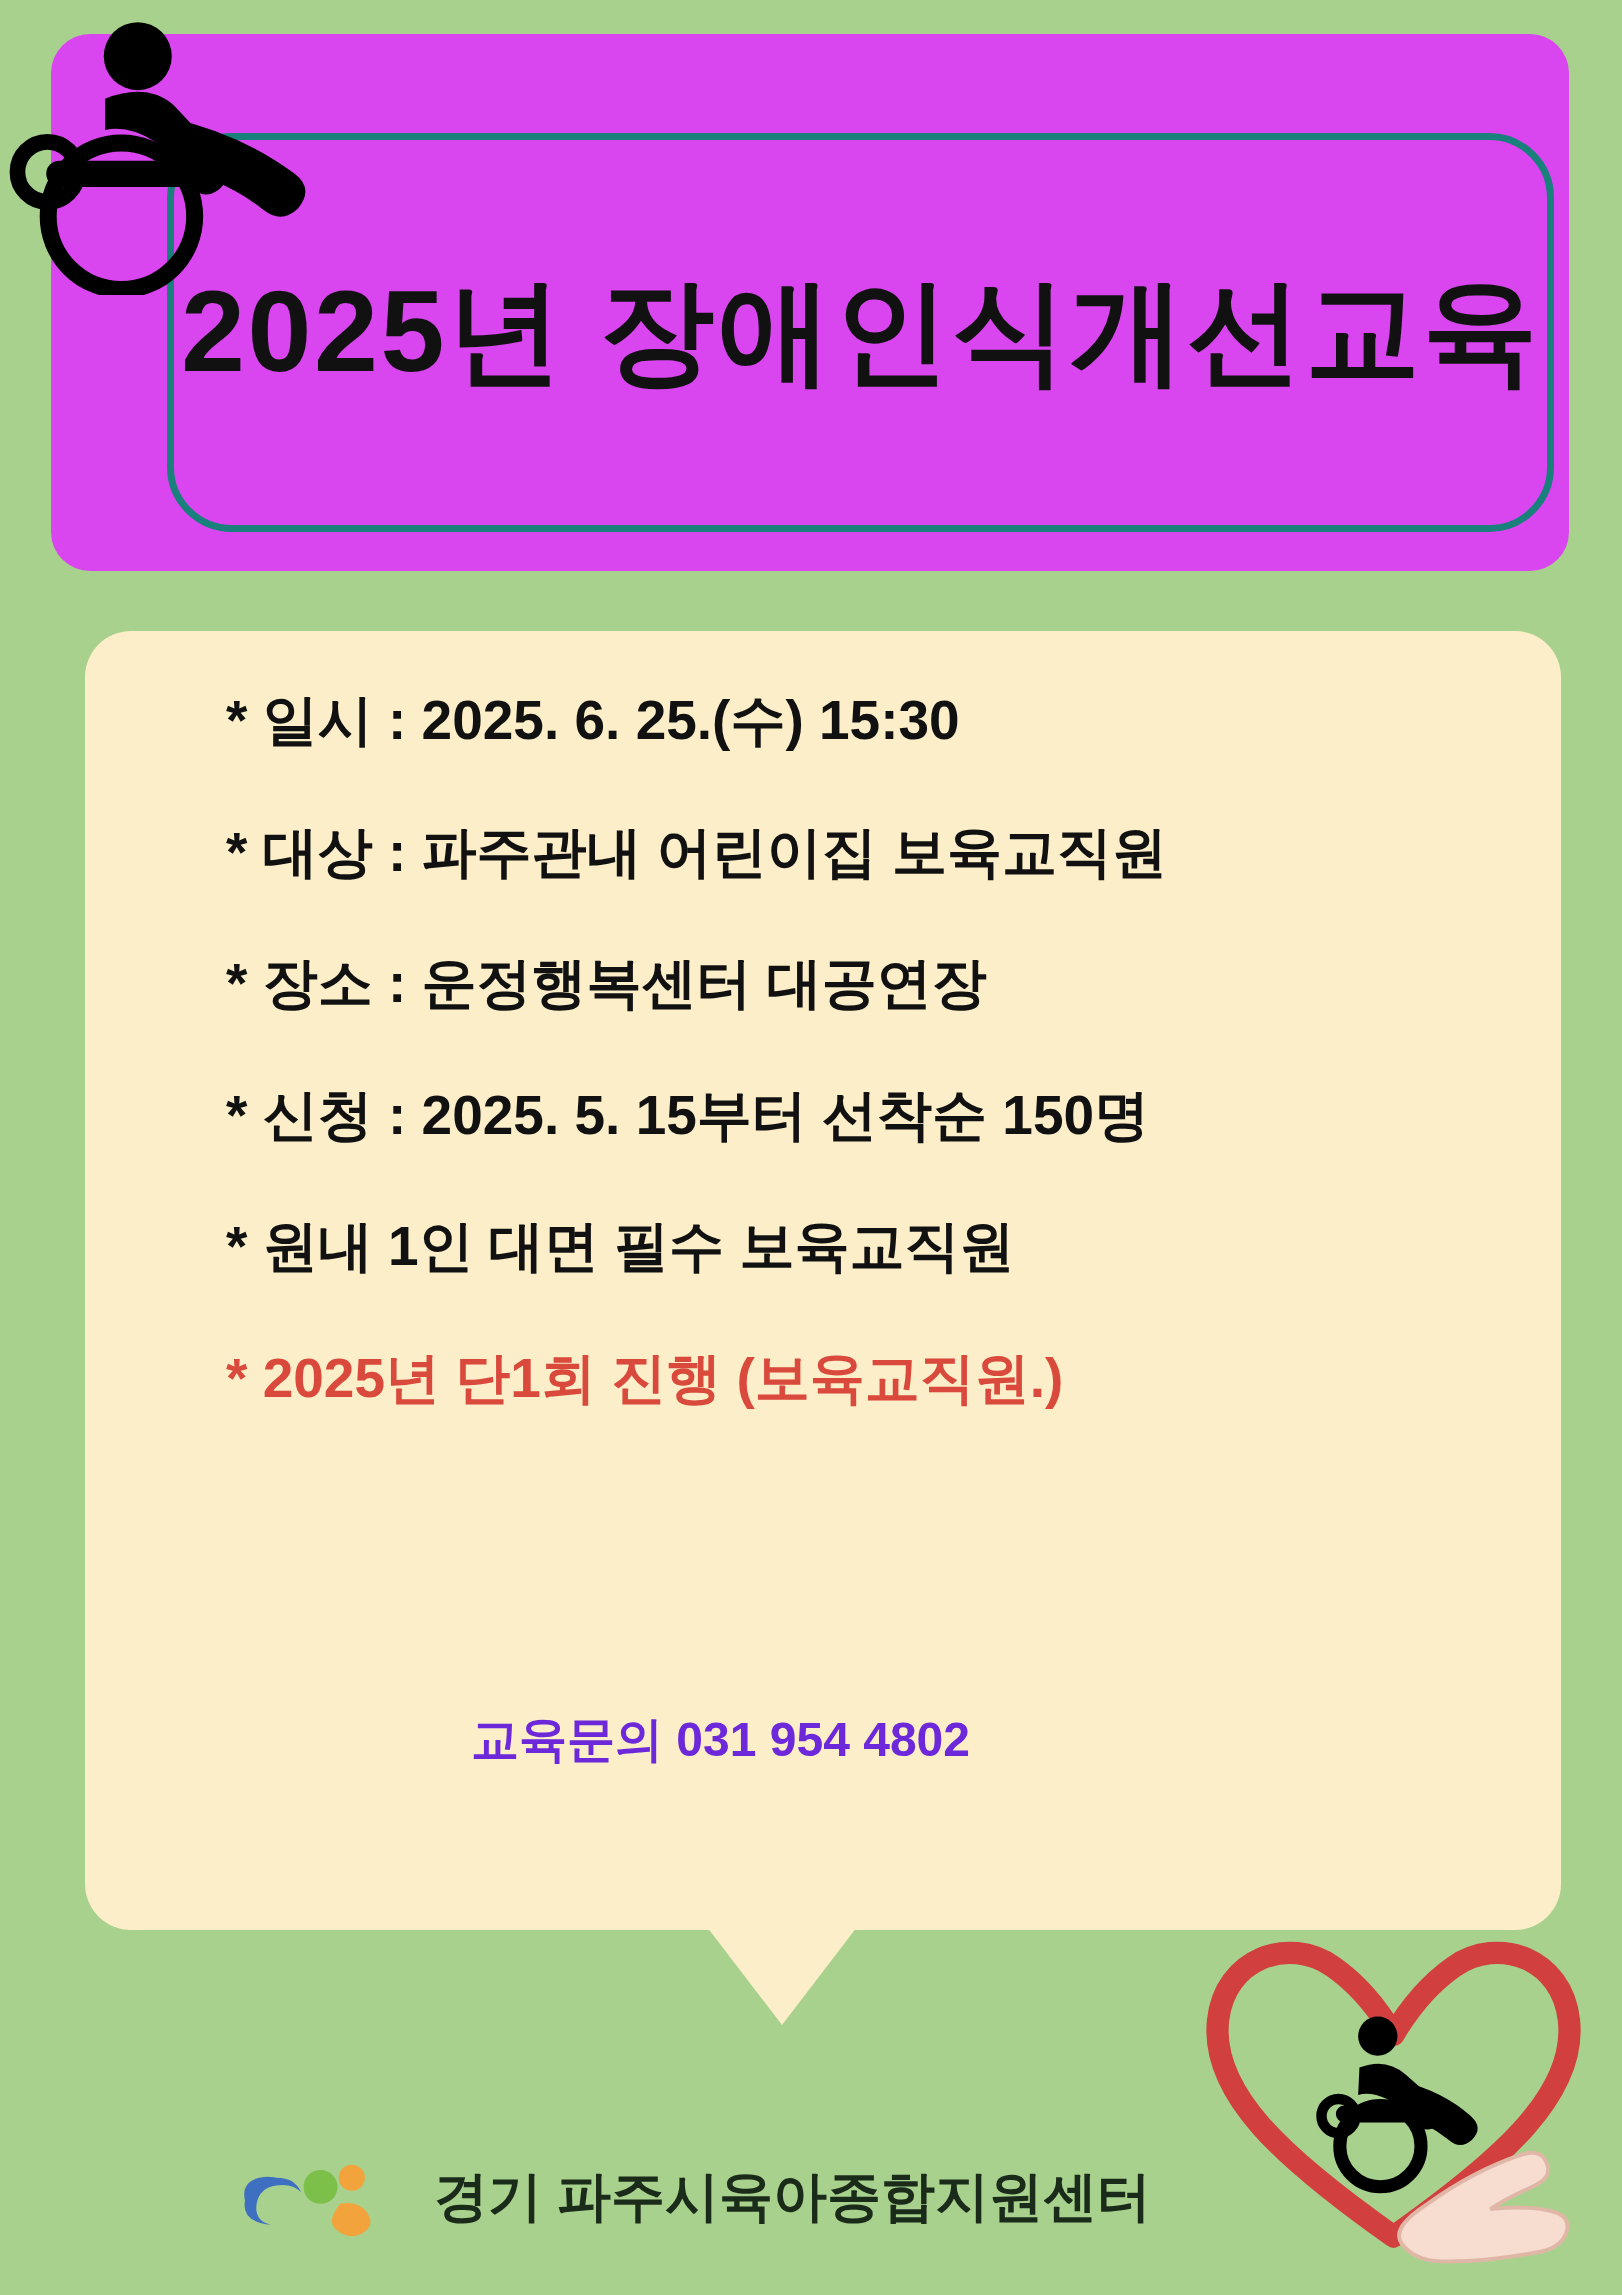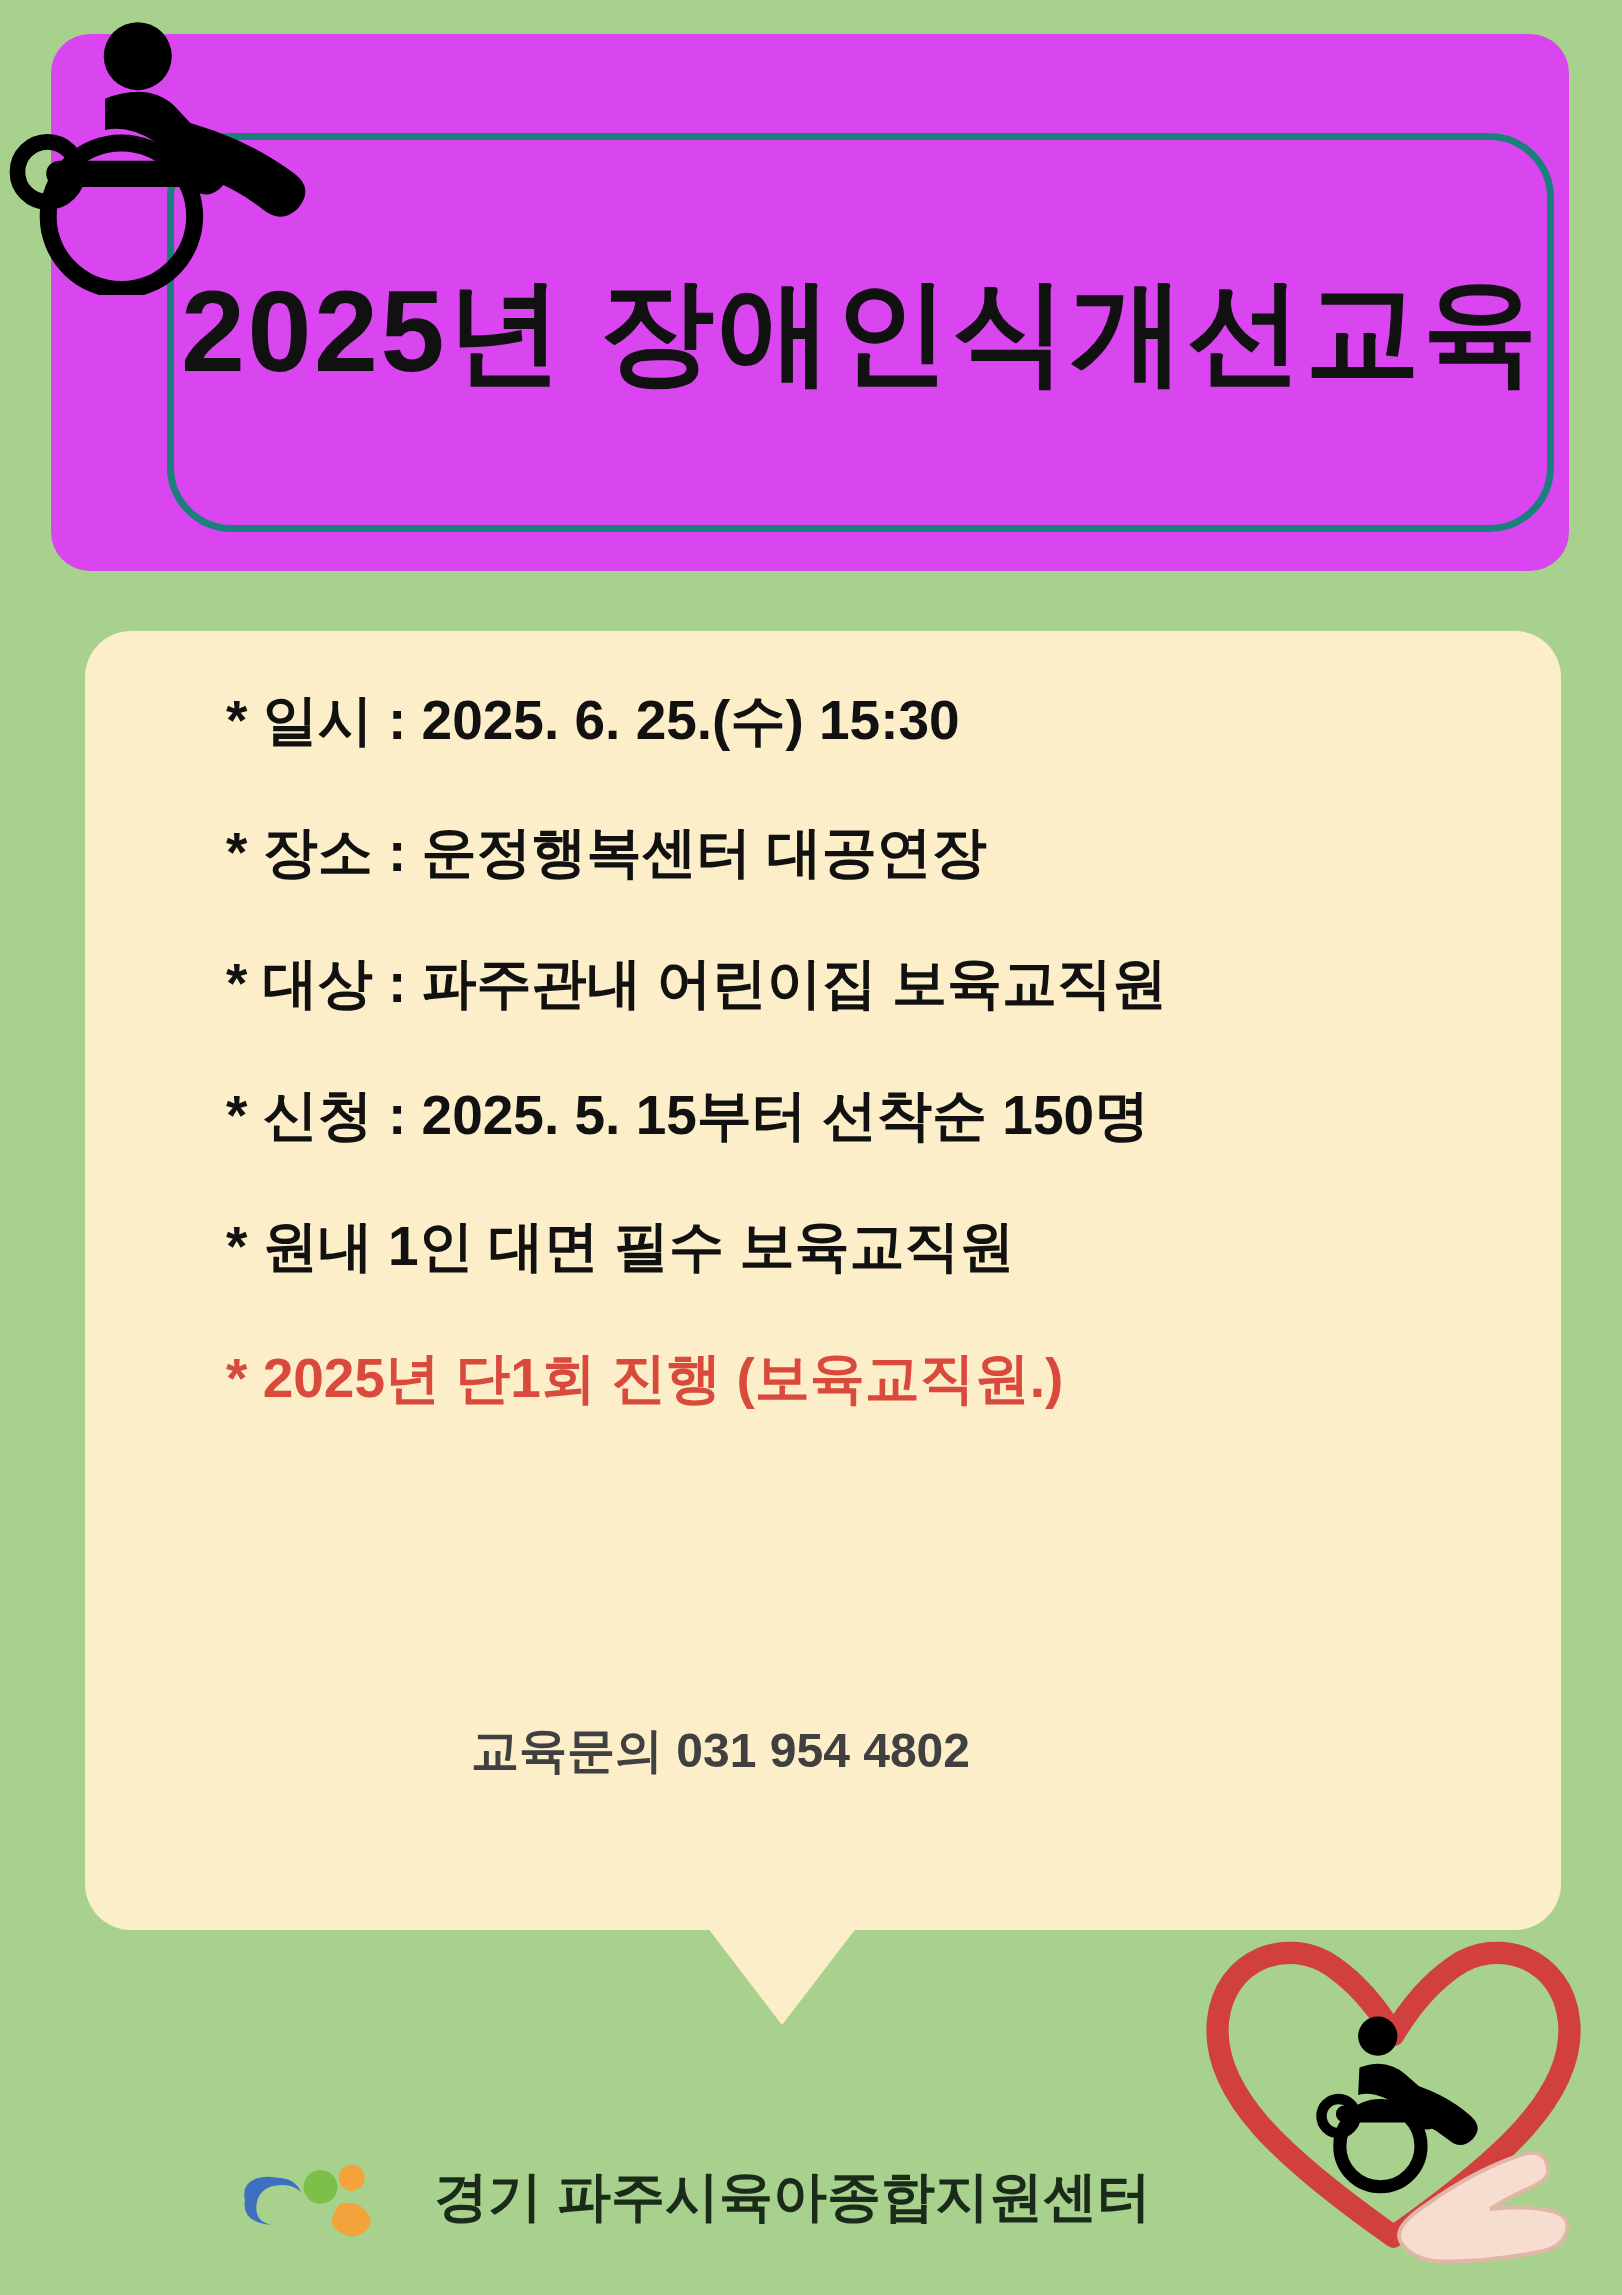--- a/index.html
+++ b/index.html
@@ -98,23 +98,22 @@
   }
   .info-row.highlight {
     color: #d94a3d;
   }
   #contact-line {
     position: absolute;
     left: 471px;
     top: 1708px;
     font-size: 48px;
     font-weight: bold;
-    color: #404040;
-    white-space: nowrap;
-    margin-top: 11px;
+    color: #6d28d9;
+    white-space: nowrap;
   }
 
   
   #footer-logo {
     position: absolute;
     left: 242px;
     top: 2153px;
     display: flex;
     align-items: center;
     gap: 35px;
@@ -158,22 +157,22 @@
   <circle cx="175" cy="300" r="112" fill="none" stroke="#000000" stroke-width="26"></circle>
 
   <circle cx="62" cy="232" r="46" fill="none" stroke="#000000" stroke-width="24"></circle>
 </svg>
 
 <div id="info-bubble"></div>
 <div id="bubble-tail"></div>
 
 <div id="info-list">
   <p class="info-row">* 일시 : 2025. 6. 25.(수) 15:30</p>
+  <p class="info-row">* 대상 : 파주관내 어린이집 보육교직원</p>
   <p class="info-row">* 장소 : 운정행복센터 대공연장</p>
-  <p class="info-row">* 대상 : 파주관내 어린이집 보육교직원</p>
   <p class="info-row">* 신청 : 2025. 5. 15부터 선착순 150명</p>
   <p class="info-row">* 원내 1인 대면 필수 보육교직원</p>
   <p class="info-row highlight">* 2025년 단1회 진행 (보육교직원.)</p>
 </div>
 
 <div id="contact-line">교육문의 031 954 4802</div>
 
 <div id="footer-logo">
   <svg id="footer-mark" viewBox="0 0 240 135" xmlns="http://www.w3.org/2000/svg">
     <path d="M18 92 q-14 -22 8 -38 q20 -14 44 -6 q-18 -16 -44 -10 q-28 6 -22 34 q4 22 14 20 z" fill="#3f6fc0"></path>

